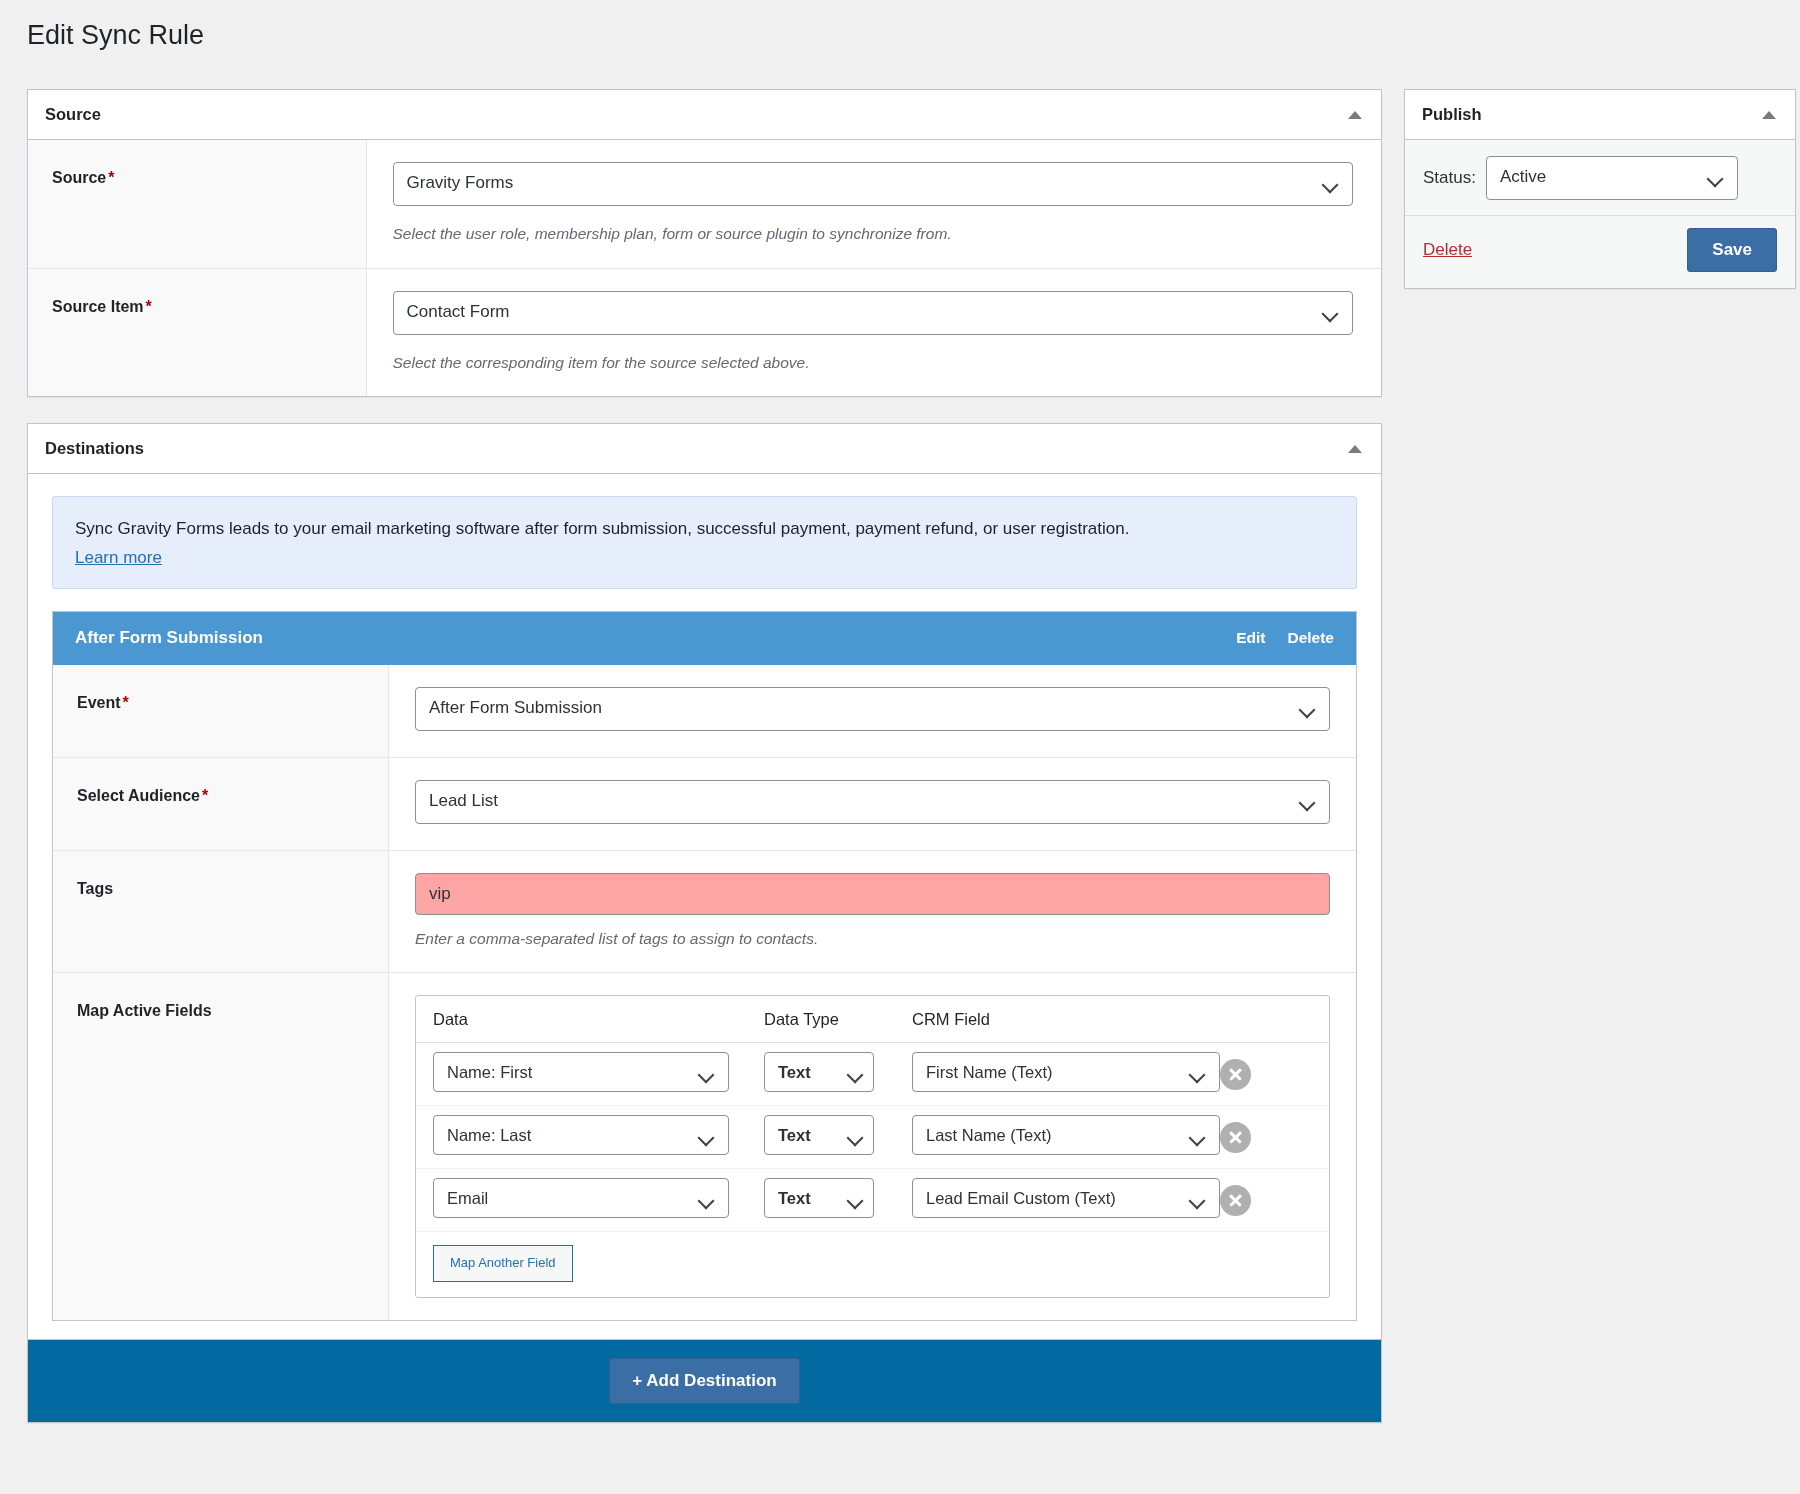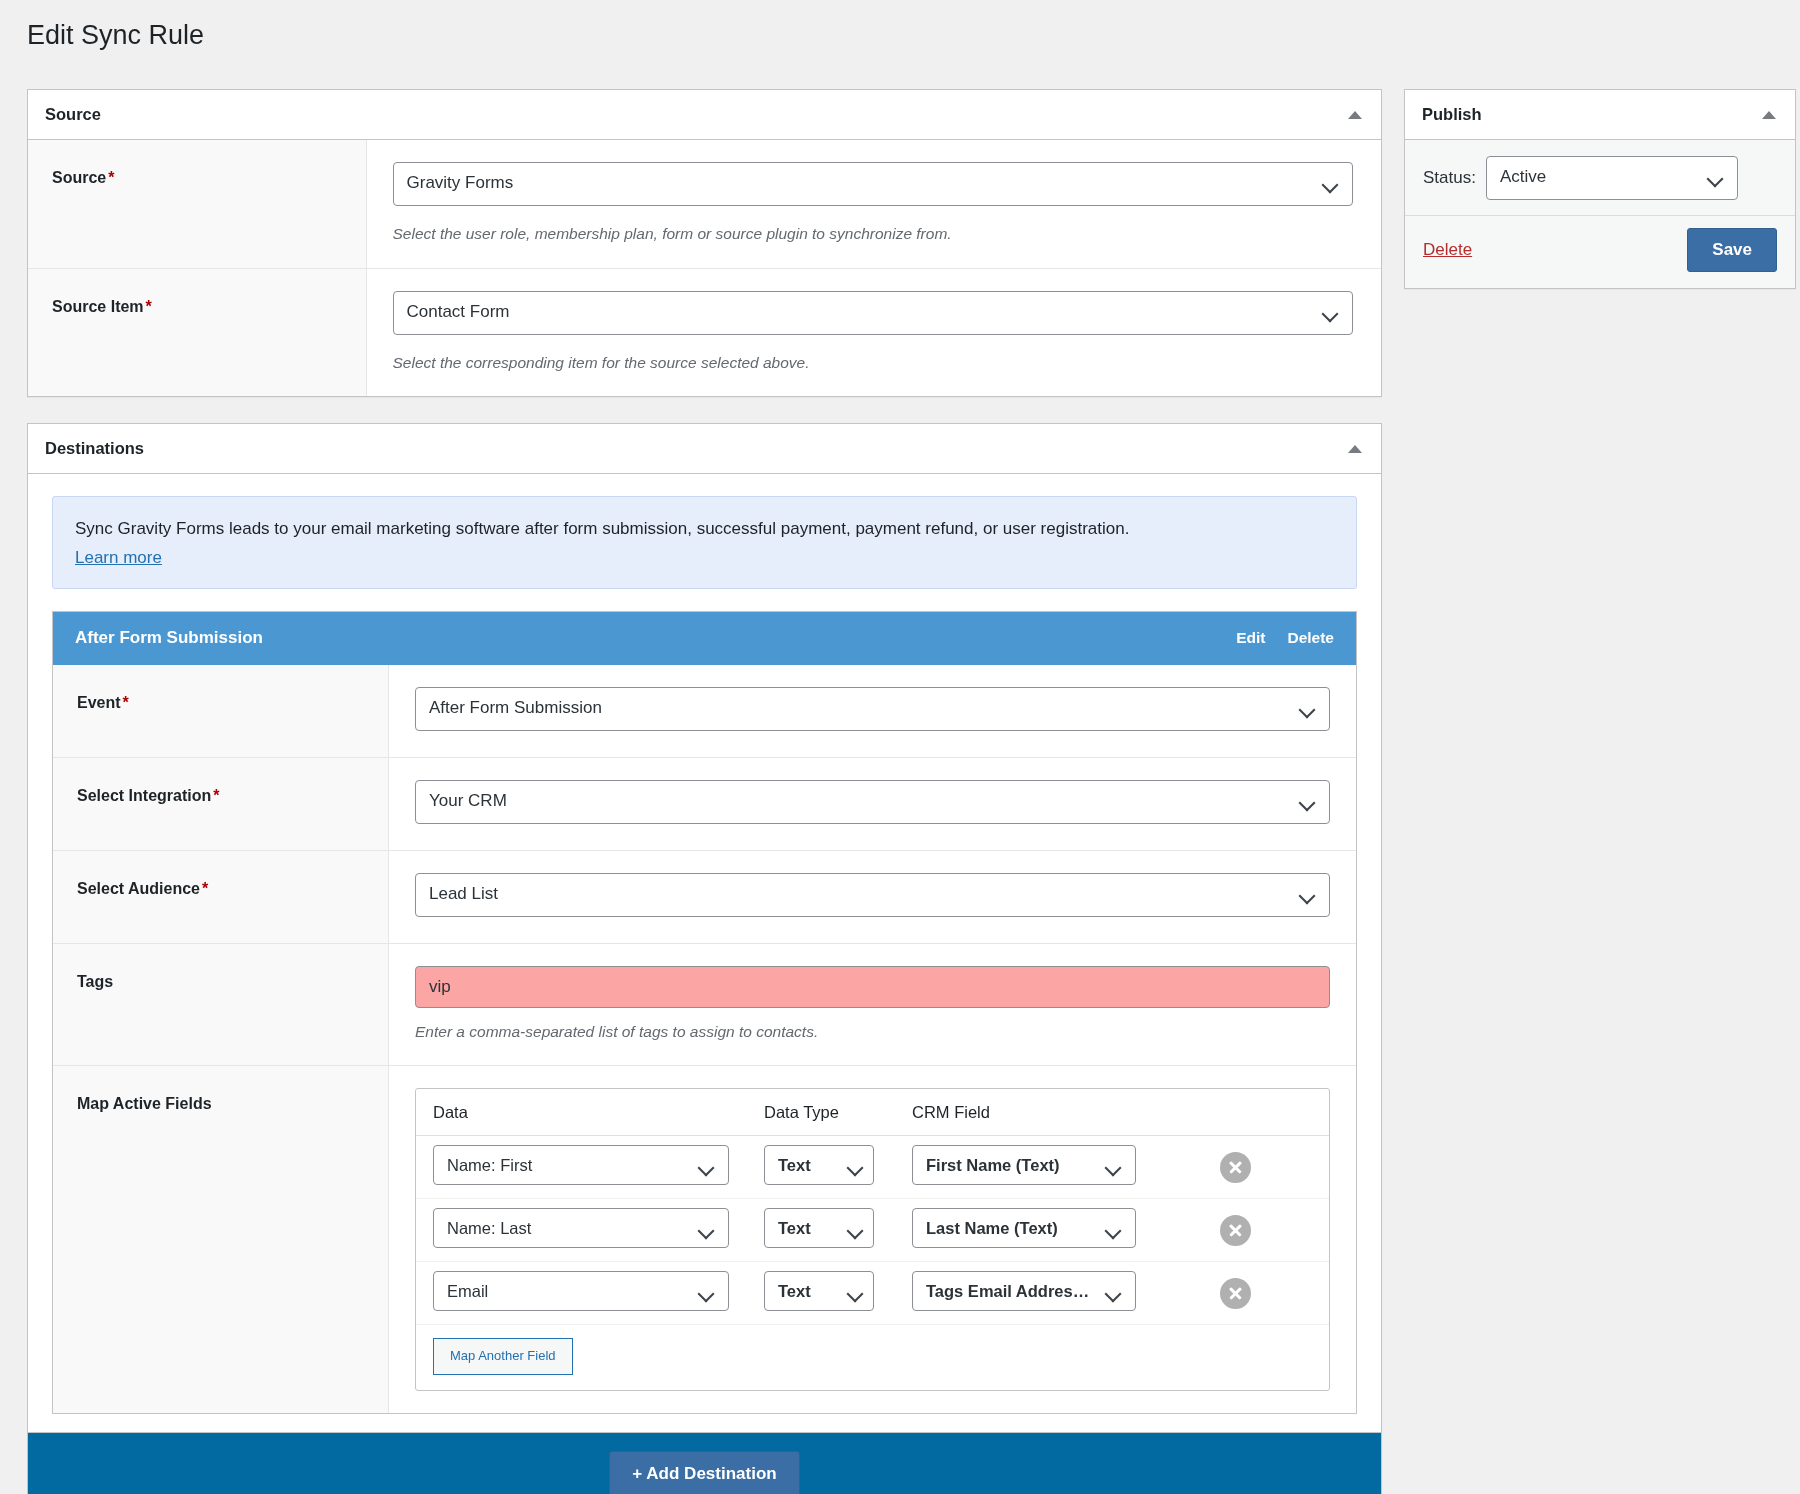--- a/index.html
+++ b/index.html
@@ -202,21 +202,21 @@
   }
   .map-row:last-of-type { border-bottom: 1px solid #e0e0e0; }
   .map-row .c1 { width: 348px; padding-left: 17px; }
   .map-row .c2 { width: 148px; }
   .map-row .c3 { width: 290px; }
   .map-row .c4 { flex: 1; display: flex; align-items: center; padding-left: 18px; }
   .sel-sm { height: 40px; line-height: 38px; font-size: 16.5px; }
   .sel-data { width: 296px; }
   .sel-type { width: 110px; padding-right: 34px; font-weight: bold; }
   .sel-type::after { right: 12px; }
-  .sel-crm { width: 224px; font-weight: bold; }
+  .sel-crm { width: 308px; }
   .remove-btn {
     width: 31px; height: 31px;
     border-radius: 50%;
     background: #b0b0b0;
     display: flex; align-items: center; justify-content: center;
     cursor: pointer;
     border: none;
     padding: 0;
     position: relative;
   }
@@ -376,28 +376,20 @@
                   <tr>
                 <th>
                   <span>Event</span><span class="req">*</span>
                 </th>
                 <td>
                   <div class="sel w-full-915">After Form Submission</div>
                 </td>
               </tr>
               <tr>
                 <th>
-                  <span>Select Integration</span><span class="req">*</span>
-                </th>
-                <td>
-                  <div class="sel w-full-915">Your CRM</div>
-                </td>
-              </tr>
-              <tr>
-                <th>
                   <span>Select Audience</span><span class="req">*</span>
                 </th>
                 <td>
                   <div class="sel w-full-915">Lead List</div>
                 </td>
               </tr>
               <tr>
                 <th>
                   <span>Tags</span>
                 </th>
@@ -449,21 +441,21 @@
                     </div>
 
                     <div class="map-row">
                       <div class="c1">
                         <div class="sel sel-sm sel-data">Email</div>
                       </div>
                       <div class="c2">
                         <div class="sel sel-sm sel-type">Text</div>
                       </div>
                       <div class="c3">
-                        <div class="sel sel-sm sel-crm">Tags Email Address (Text)</div>
+                        <div class="sel sel-sm sel-crm">Lead Email Custom (Text)</div>
                       </div>
                       <div class="c4">
                         <button class="remove-btn"></button>
                       </div>
                     </div>
 
                     <div class="map-foot">
                       <button class="btn-secondary">Map Another Field</button>
                     </div>
                   </div>

